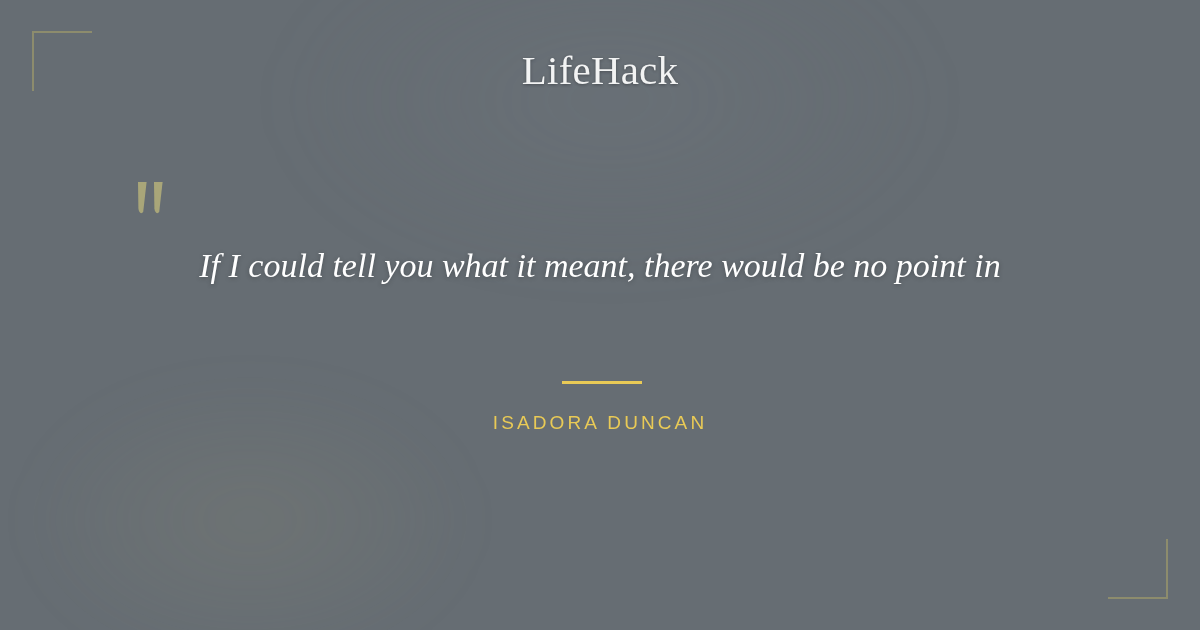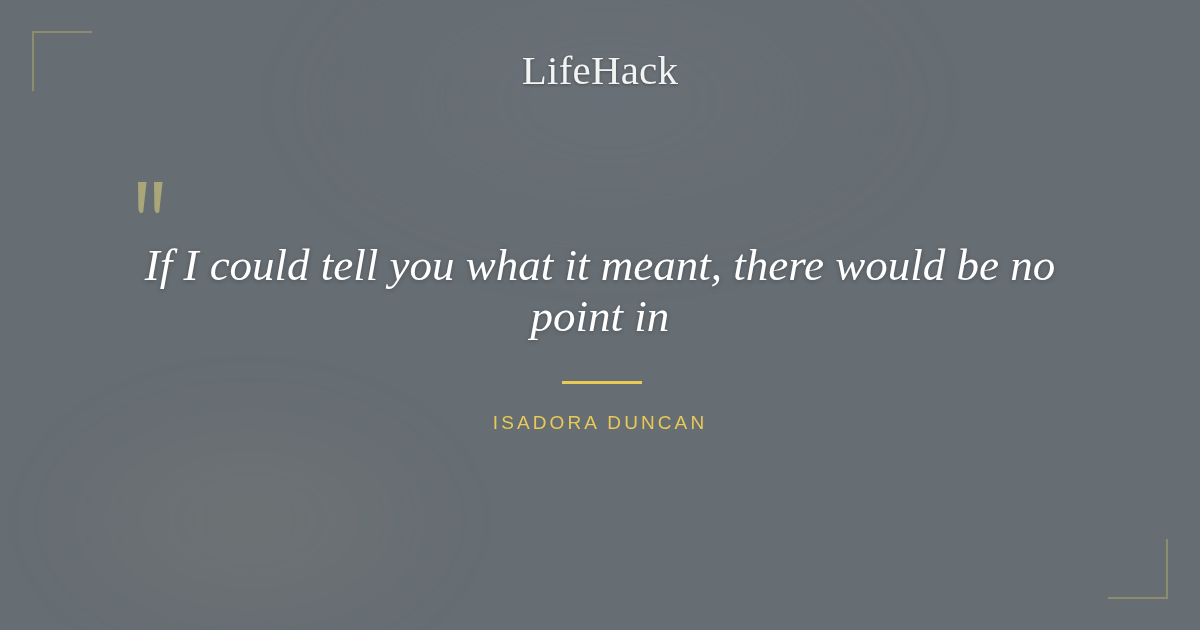--- a/index.html
+++ b/index.html
@@ -117,21 +117,21 @@
 
   
   #quote-text {
     position: absolute;
     left: 100px;
     top: 240px;
     width: 1000px;
     text-align: center;
     font-family: "Liberation Serif", "DejaVu Serif", serif;
     font-style: italic;
-    font-size: 45px;
+    font-size: 34px;
     line-height: 51px;
     color: #ffffff;
     text-shadow: 0 1px 4px rgba(40,44,48,0.40);
   }
 
   
   #divider {
     position: absolute;
     left: 562px;
     top: 381px;

